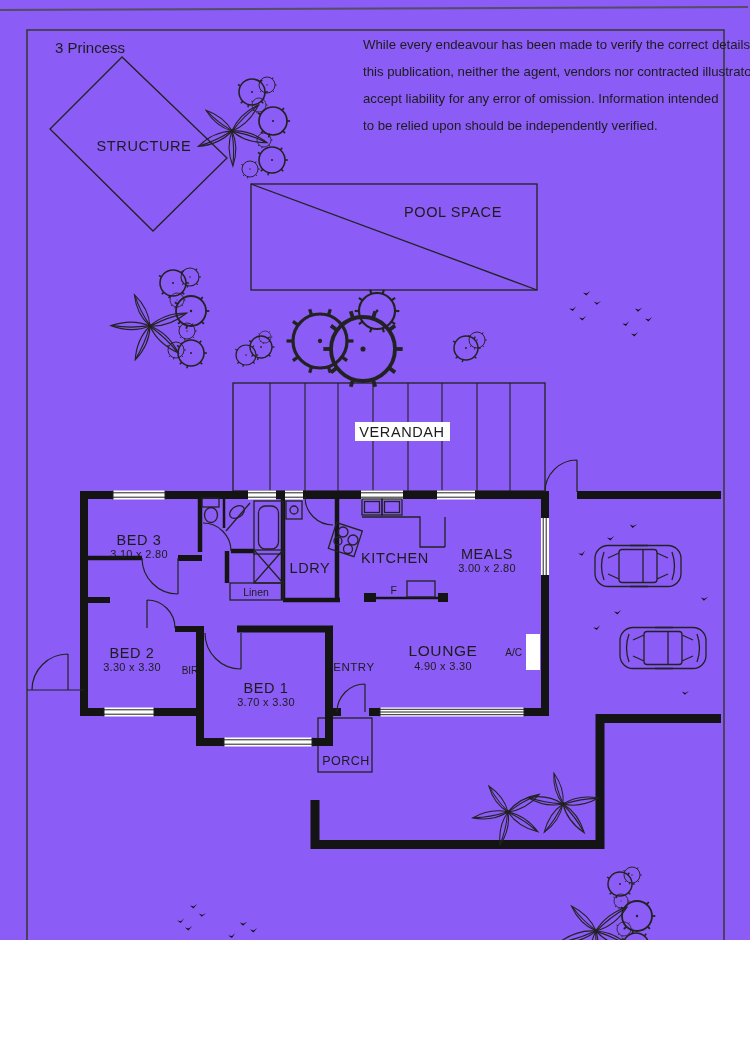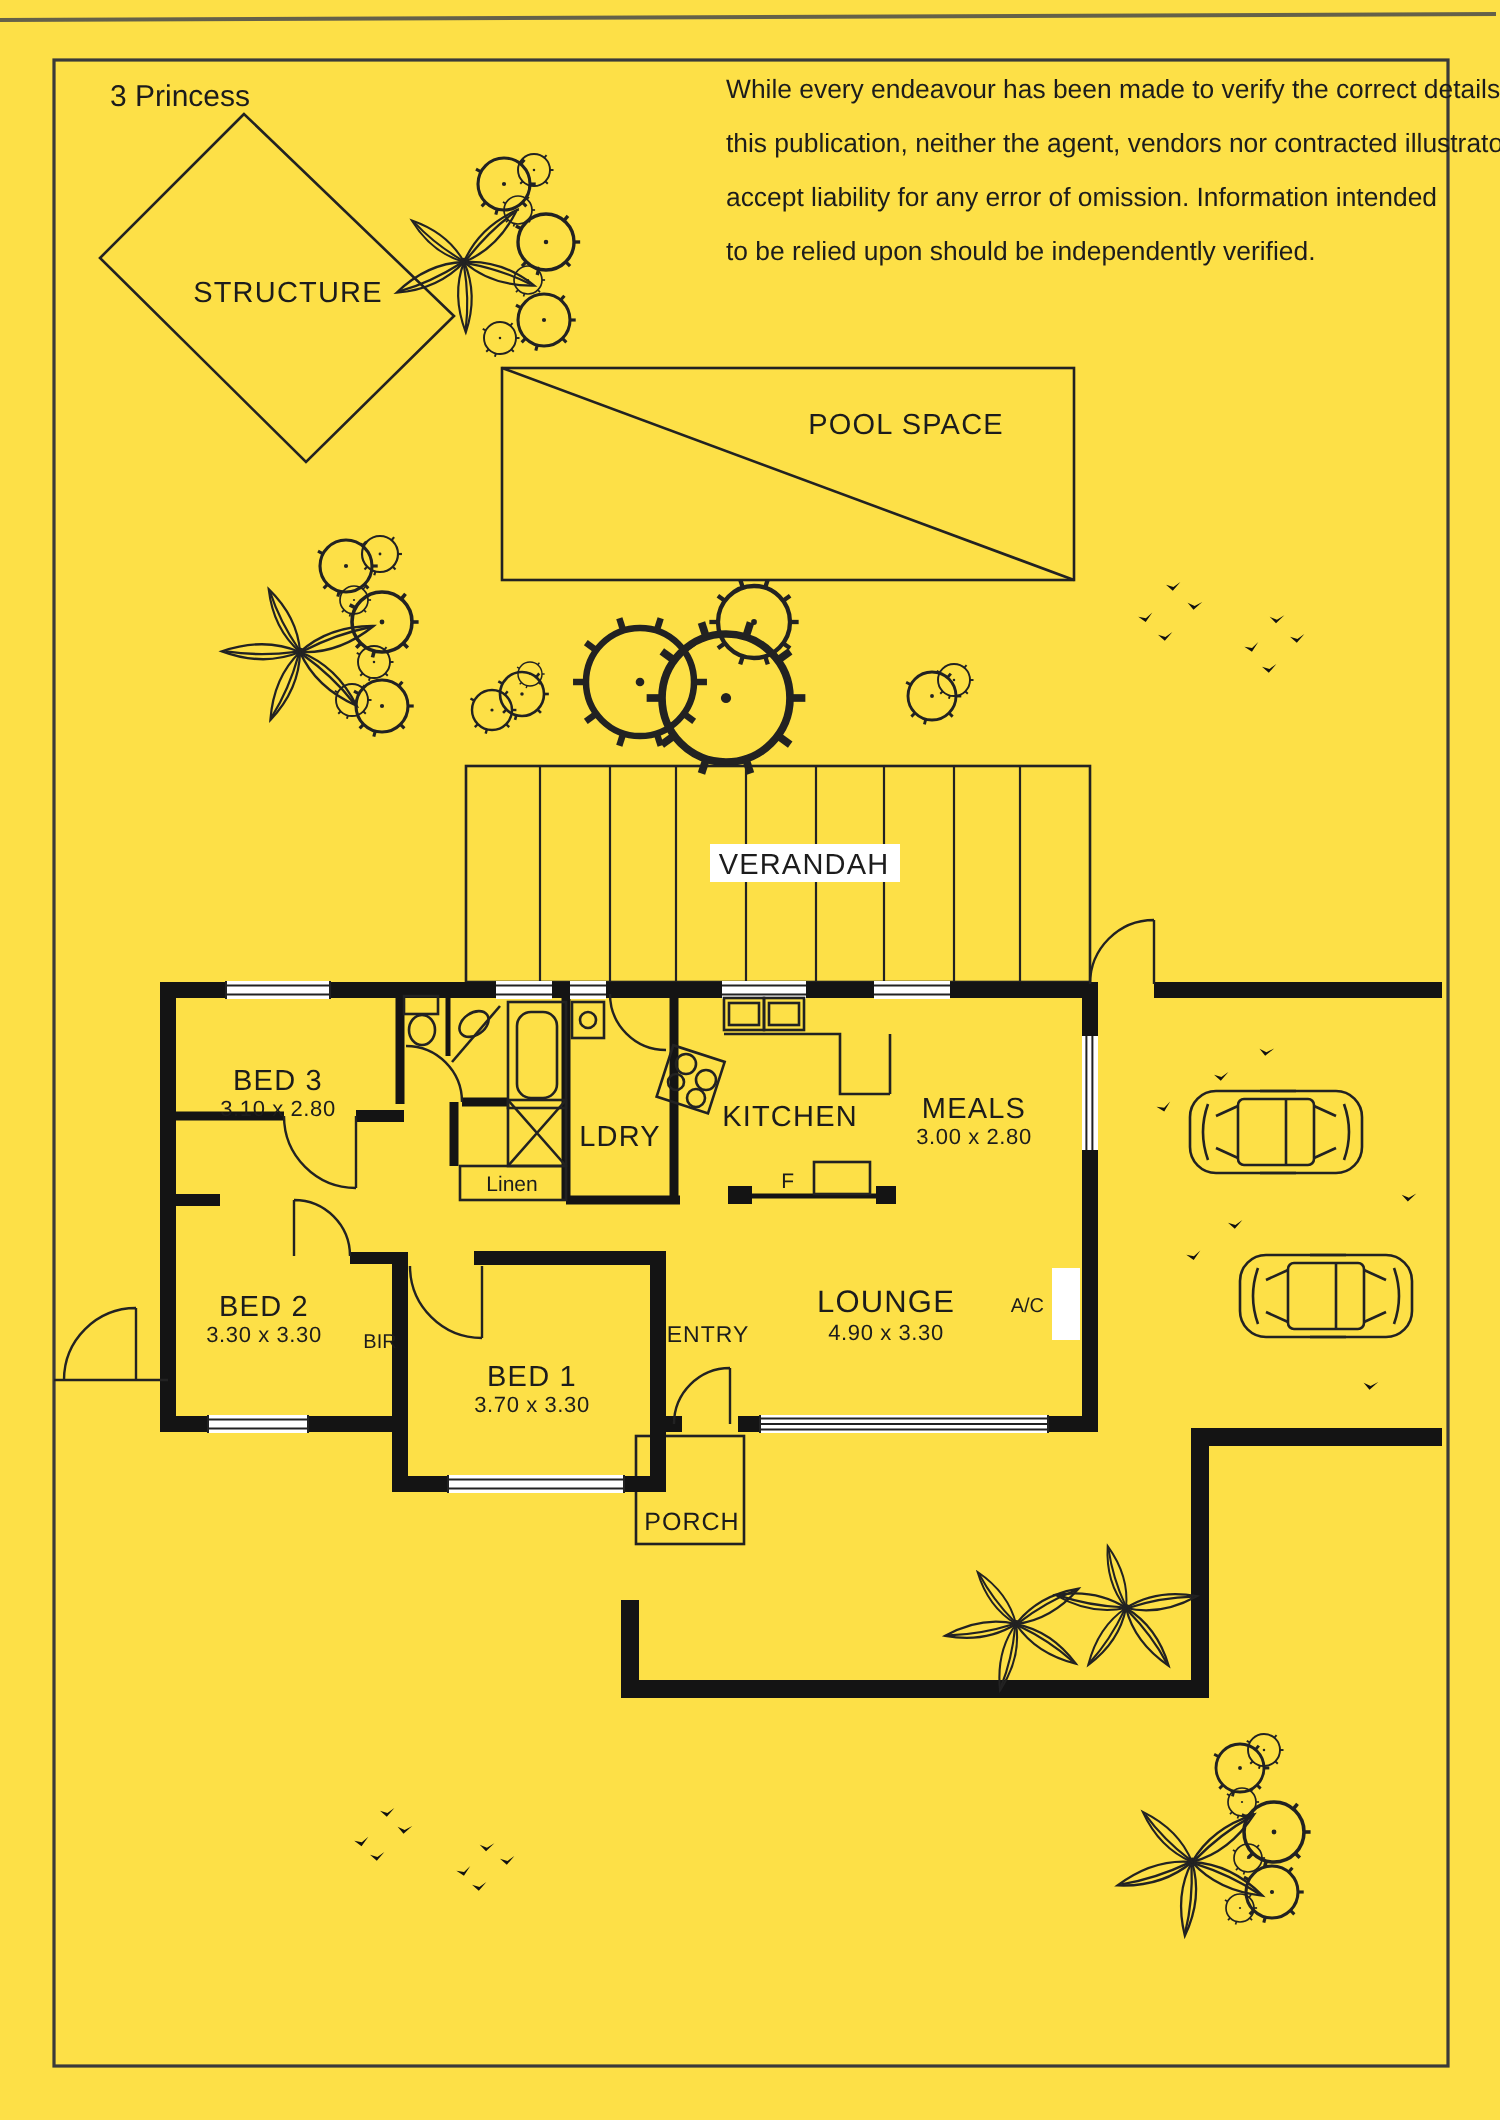--- a/index.html
+++ b/index.html
@@ -1,16 +1,16 @@
 <!DOCTYPE html>
 <html><head>
 <meta charset="utf-8">
 <style>
   html,body{margin:0;padding:0;background:#fff;}
-  .page{position:relative;width:750px;height:1060px;background:#fde047;overflow:hidden;}
+  .page{position:relative;width:750px;height:940px;background:#8b5cf6;overflow:hidden;}
   svg{display:block;}
   svg text{font-family:"Liberation Sans",sans-serif;fill:#1c1c1c;}
   .t-title{font-size:15px;}
   .t-disc{font-size:13.2px;}
   .t-lbl{font-size:14.5px;letter-spacing:.6px;}
   .t-big{font-size:15.5px;letter-spacing:.6px;}
   .t-dim{font-size:11px;letter-spacing:.3px;}
   .t-sm{font-size:10.5px;}
   .t-xs{font-size:10px;}
   .t-entry{font-size:11.5px;letter-spacing:.5px;}

